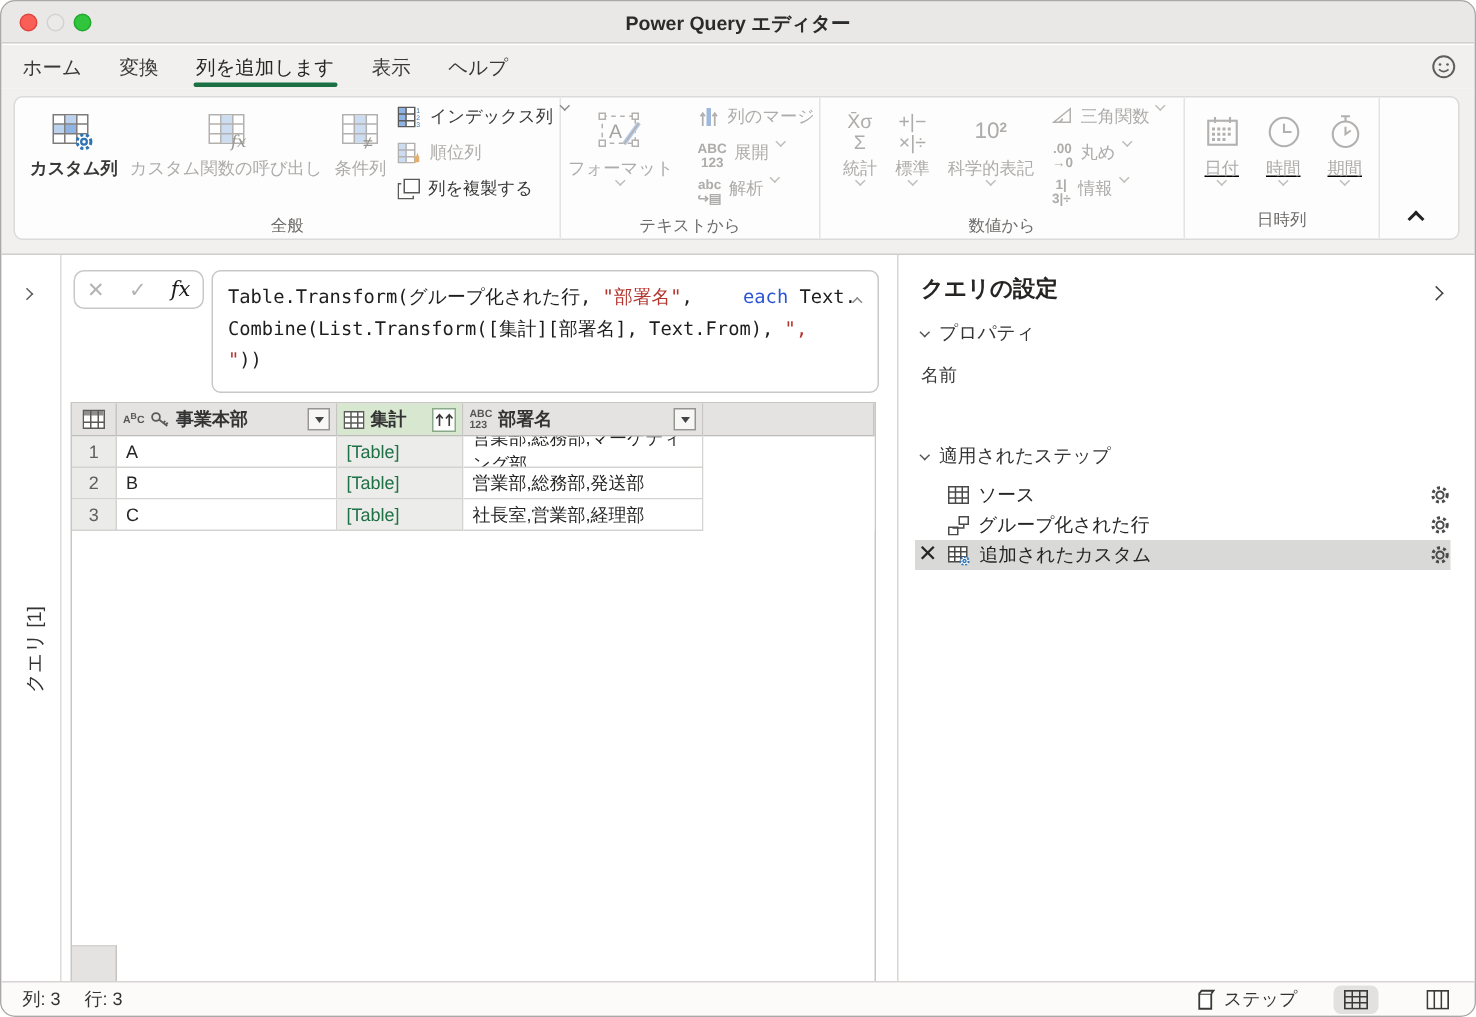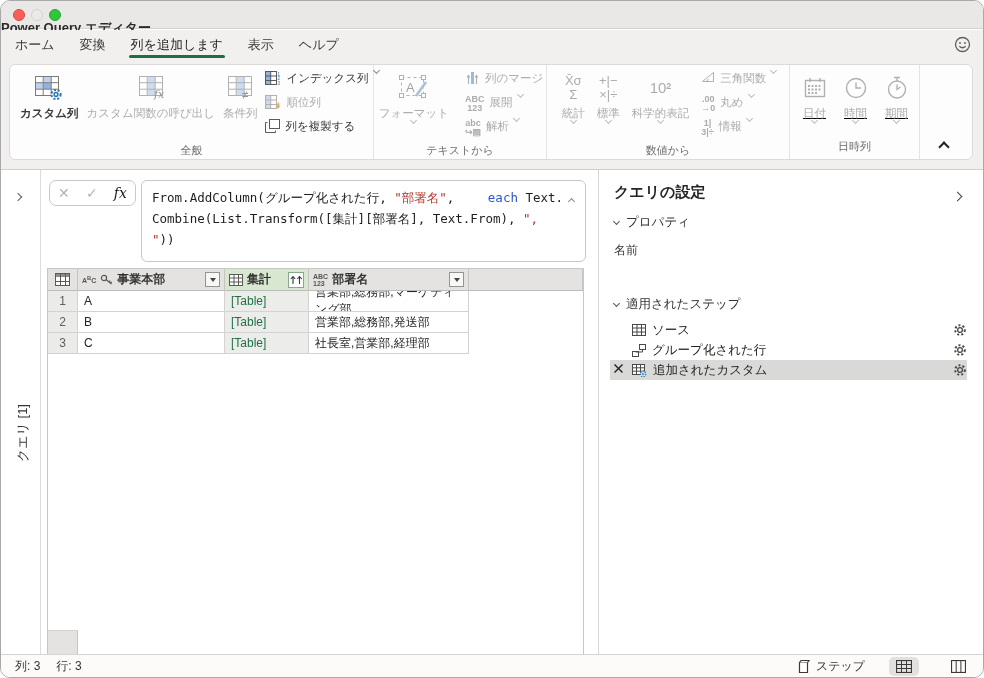--- a/index.html
+++ b/index.html
@@ -7,21 +7,21 @@
   .window { position:relative; width:984px; height:678px; border:1px solid #a9a9a9;
             border-radius:10px; overflow:hidden; background:#fff; }
 
   
   .titlebar { position:absolute; left:0; top:0; right:0; height:28px; background:#e9e8e7;
               border-bottom:1px solid #d2d1d0; }
   .tl-dot { position:absolute; top:8px; width:12px; height:12px; border-radius:50%; }
   .dot-red   { left:12px; background:#f95f57; border:1px solid #e0443e; }
   .dot-yellow{ left:30px; background:#eceae9; border:1px solid #d4d2d0; }
   .dot-green { left:48px; background:#30c53c; border:1px solid #24a82f; }
-  .title-text { position:absolute; top:18px; left:0; right:0; 
+  .title-text { position:absolute; top:6px; left:0; right:0; text-align:center;
                 font-size:13px; font-weight:bold; color:#2b2b2b; }
 
   
   .menubar { position:absolute; left:0; top:29px; right:0; height:29px; background:#f1f0ef;
              display:flex; align-items:center; padding-left:14px; }
   .menutab { position:relative; font-size:13px; color:#3a3938; margin-right:25px; height:29px;
              display:flex; align-items:center; cursor:default; }
   .menutab.active { color:#262524; }
   .menutab.active::after { content:""; position:absolute; left:-2px; right:-2px; bottom:1px;
              height:3px; background:#1b7144; border-radius:2px; }
@@ -414,21 +414,21 @@
       <div class="qpane-label">クエリ [1]</div>
     </div>
 
     <div class="fbtns">
       <span class="fbtn-x">✕</span>
       <span class="fbtn-ok">✓</span>
       <span class="fbtn-fx">fx</span>
     </div>
     <div class="fbox">
       <div id="formula-code">
-          <div class="fline"><span class="seg-p">From.AddColumn(グループ化された行, </span><span class="seg-s">"部署名"</span><span class="seg-p">, </span><span class="seg-k">each</span><span class="seg-p"> Text.</span></div>
+          <div class="fline"><span class="seg-p">Table.Transform(グループ化された行, </span><span class="seg-s">"部署名"</span><span class="seg-p">, </span><span class="seg-k">each</span><span class="seg-p"> Text.</span></div>
           <div class="fline"><span class="seg-p">Combine(List.Transform([集計][部署名], Text.From), </span><span class="seg-s">",</span></div>
           <div class="fline"><span class="seg-s">"</span><span class="seg-p">))</span></div>
         </div>
       <span class="fbox-collapse"><span class="chev" style="transform:rotate(-135deg);margin-top:4px;"></span></span>
     </div>
 
     <div class="grid">
       <div class="grow ghead">
         <div class="gcell gnum" style="justify-content:center;">
           <svg width="15" height="13" viewBox="0 0 15 13">

